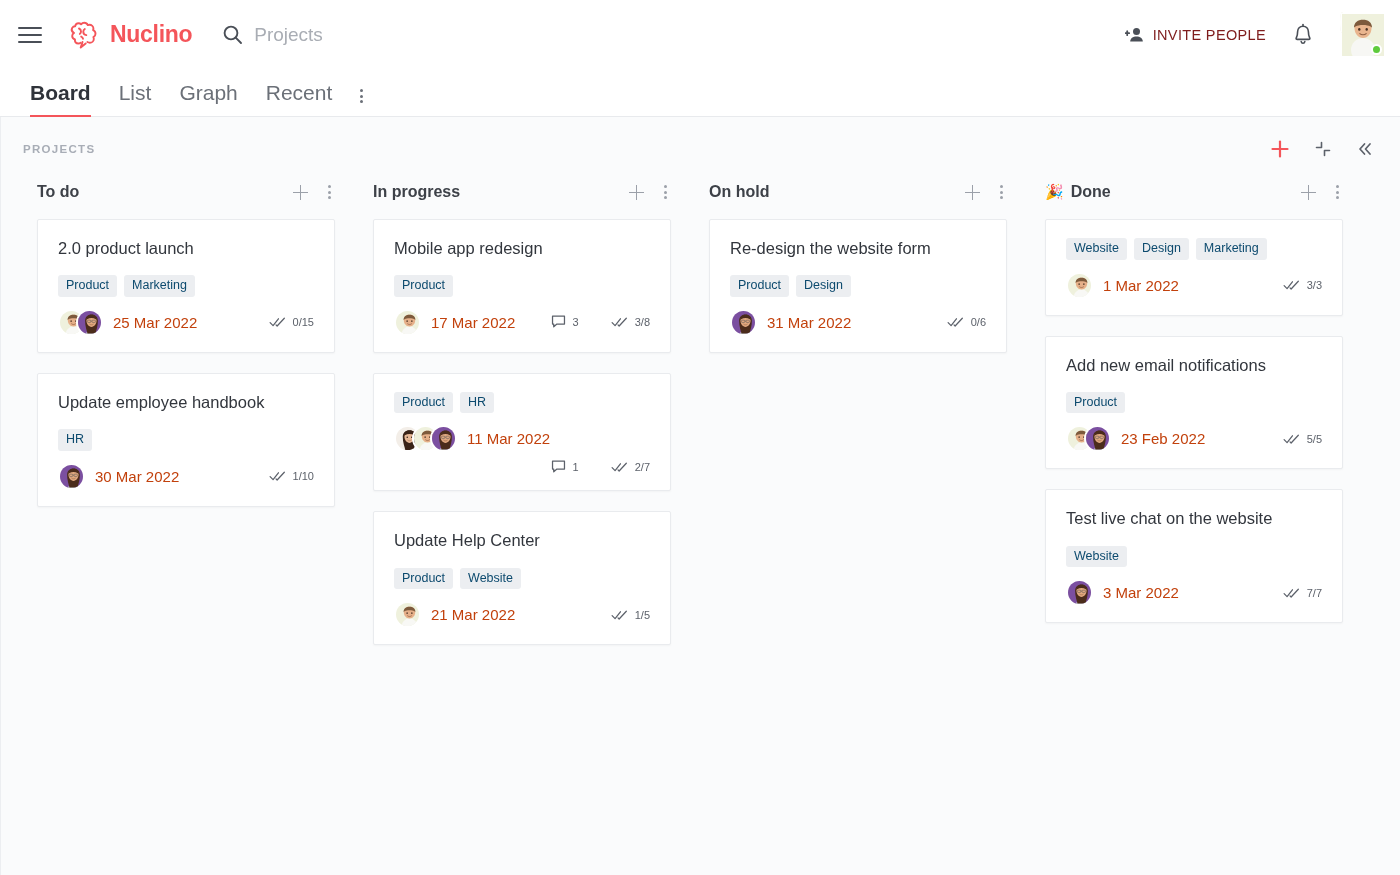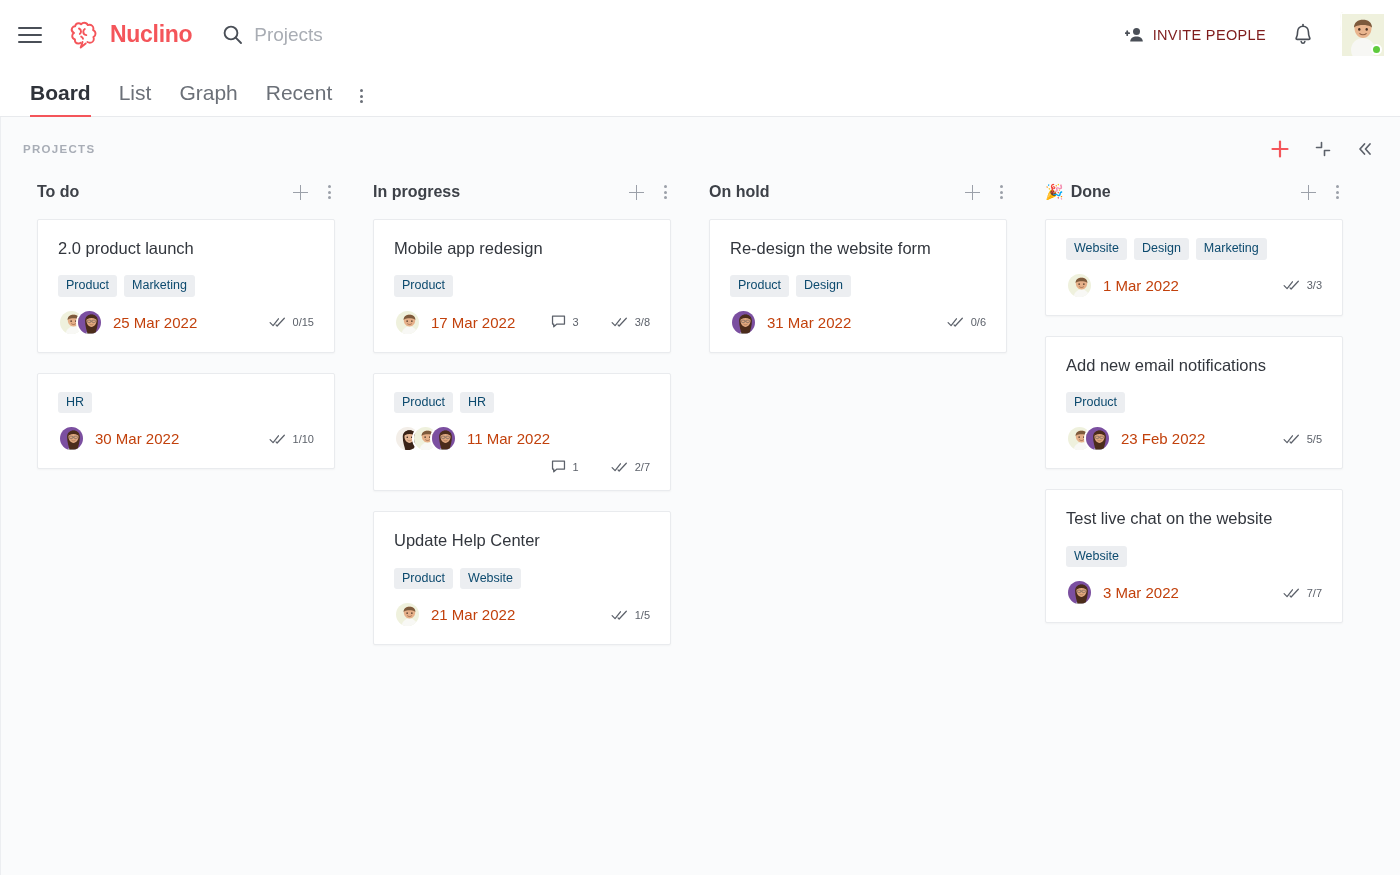--- a/index.html
+++ b/index.html
@@ -361,20 +361,21 @@
         <svg viewBox="0 0 18 13" width="17" height="12">
           <polyline points="1,7.2 4.2,10.4 10.0,3.0" fill="none" stroke="#5c616a" stroke-width="1.35" stroke-linecap="round" stroke-linejoin="round"></polyline>
           <polyline points="7.4,9.6 8.6,10.8 16.4,2.4" fill="none" stroke="#5c616a" stroke-width="1.35" stroke-linecap="round" stroke-linejoin="round"></polyline>
         </svg>
         <span class="meta-val">0/15</span>
       </span>
     </div>
   </div>
 
   <div class="card">
+    <div class="card-title">Update employee handbook</div>
     <div class="tags">
               <span class="tag">HR</span>
             </div>
     <div class="card-foot">
       <div class="avatars">
                 <span class="av-sm">
                   <svg viewBox="0 0 40 40" width="27" height="27">
       <rect width="40" height="40" fill="#7b4fa0"></rect>
       <path d="M9.5 40c0-7 4.5-11 10.5-11s10.5 4 10.5 11z" fill="#c9ccd2"></path>
       <path d="M10.5 14.5c0-6 4-9.5 9.5-9.5s9.5 3.5 9.5 9.5c0 8-2.5 14-3.5 19h-12c-1-5-3.5-11-3.5-19z" fill="#4b2c1b"></path>

